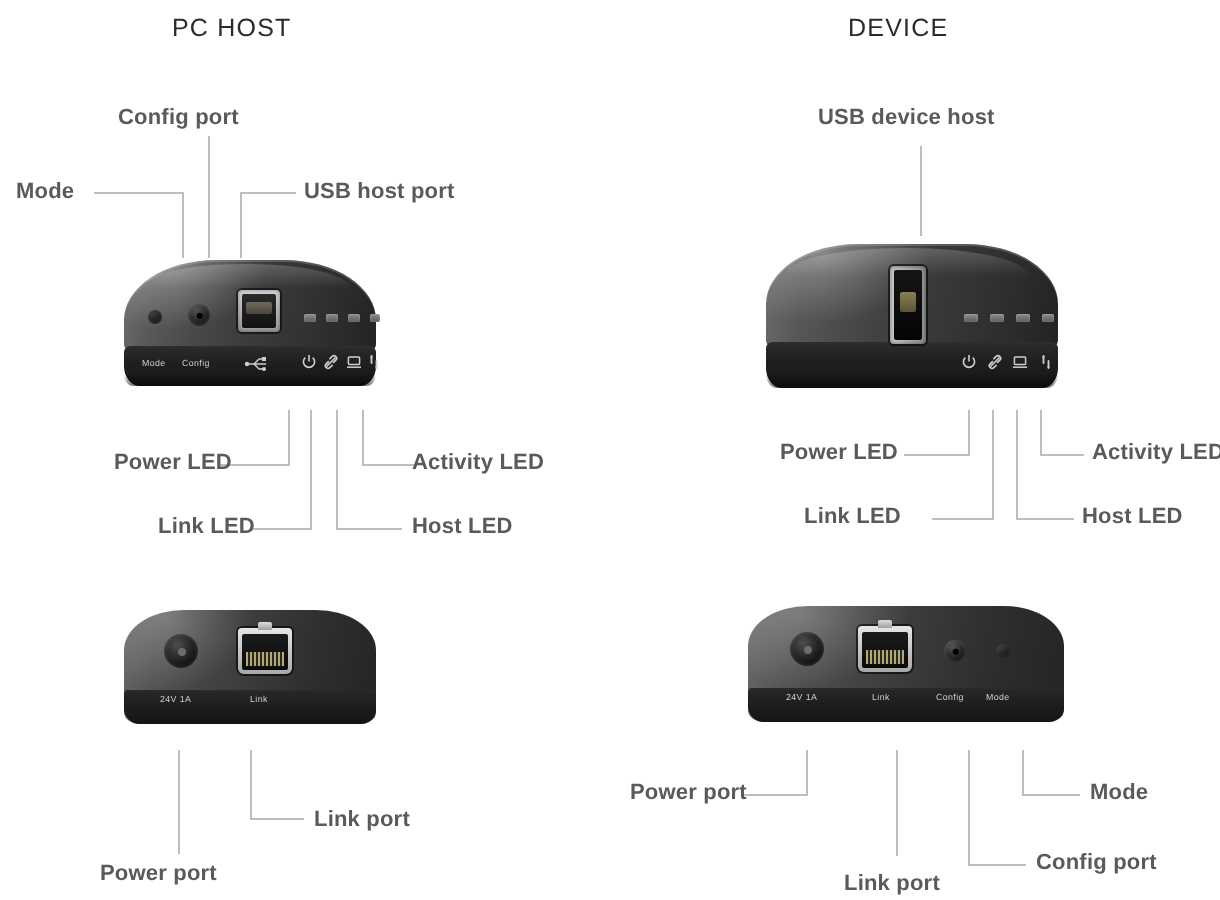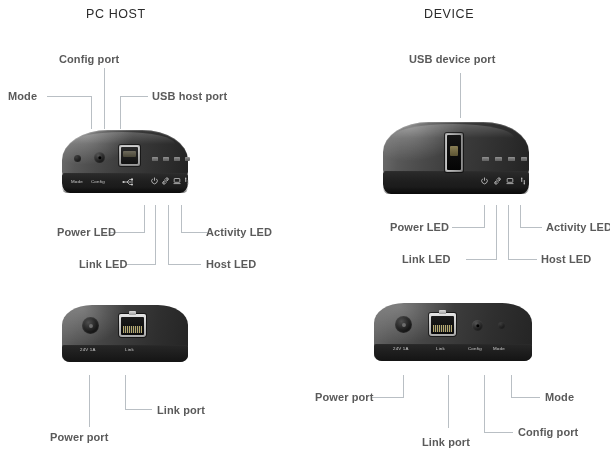--- a/index.html
+++ b/index.html
@@ -310,21 +310,21 @@
   </div>
 
   <div class="ln lnv" style="left:89px;top:375px;height:30px;"></div>
   <div class="lbl" style="left:50px;top:432px;">Power port</div>
   <div class="ln lnv" style="left:89px;top:405px;height:22px;"></div>
 
   <div class="ln lnv" style="left:125px;top:375px;height:34px;"></div>
   <div class="ln lnh" style="left:125px;top:409px;width:27px;"></div>
   <div class="lbl" style="left:157px;top:405px;">Link port</div>
 
-  <div class="lbl" style="left:409px;top:54px;">USB device port</div>
+  <div class="lbl" style="left:409px;top:54px;">USB device host</div>
   <div class="ln lnv" style="left:460px;top:73px;height:45px;"></div>
 
   <div class="unit" style="left:383px;top:122px;width:146px;height:72px;">
     <div class="front">
       <div class="shell"></div>
       <div class="band"></div>
 
       <div class="usbA" style="left:62px;top:11px;width:18px;height:39px;">
           <i></i>
         </div>

